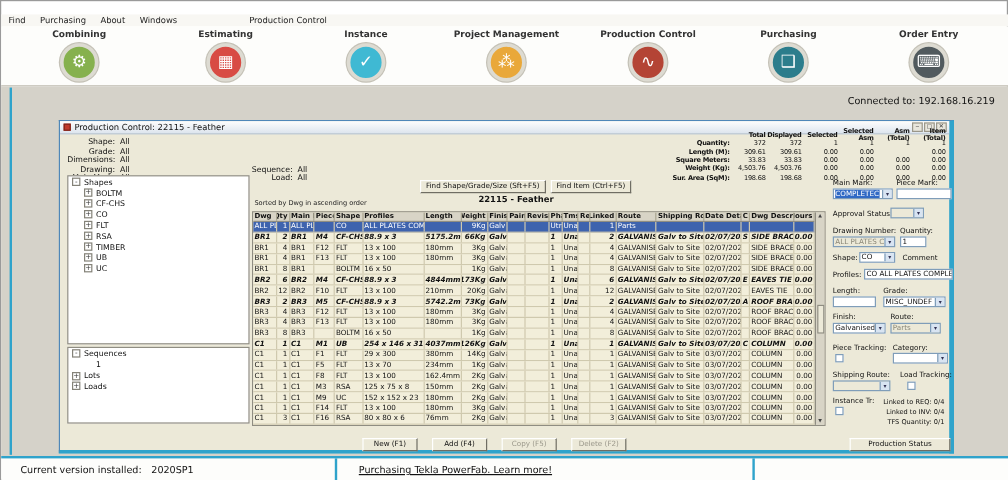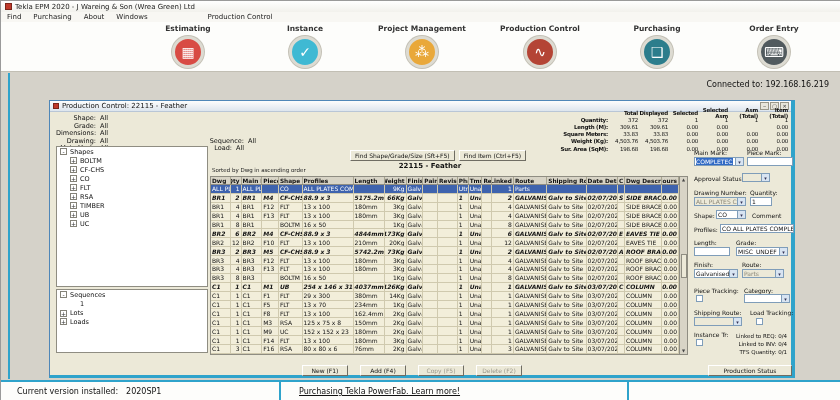--- a/index.html
+++ b/index.html
@@ -94,34 +94,34 @@
   #statusbar .cell1 { width:280px; padding-left:16px; border-right:2px solid #2fa3cb; height:100%; display:flex; align-items:center; }
   #statusbar .cell2 { width:348px; padding-left:18px; border-right:2px solid #2fa3cb; height:100%; display:flex; align-items:center; }
   #promo-link { text-decoration:underline; color:#111; }
   #version-num { margin-left:8px; }
 </style>
 </head>
 <body>
 
 <div id="app">
 
-  <div class="abs" id="titlebar">
-    <span id="title-icon"></span>
-    <span>Tekla EPM 2020 - J Wareing &amp; Son (Wrea Green) Ltd</span>
-  </div>
 
   <div class="abs" id="menubar">
       <span class="menu-item">Find</span>
       <span class="menu-item">Purchasing</span>
       <span class="menu-item">About</span>
       <span class="menu-item">Windows</span>
       <span class="menu-item gap">Production Control</span>
     </div>
 
   <div class="abs" id="ribbon">
+      <div class="module" style="left: 10px;">
+        <div class="mlabel">Combining</div>
+        <div class="mcircle" style="background: rgb(134, 177, 78);">⚙</div>
+      </div>
       <div class="module" style="left: 132px;">
         <div class="mlabel">Estimating</div>
         <div class="mcircle" style="background: rgb(216, 75, 68);">▦</div>
       </div>
       <div class="module" style="left: 249px;">
         <div class="mlabel">Instance</div>
         <div class="mcircle" style="background: rgb(63, 185, 211);">✓</div>
       </div>
       <div class="module" style="left: 366px;">
         <div class="mlabel">Project Management</div>
@@ -159,21 +159,21 @@
 
     <div id="filters-col1">
         <div class="flt-row" style="left: 6px; top: 13px;"><span class="flt-label">Shape:</span><span class="flt-val">All</span></div>
         <div class="flt-row" style="left: 6px; top: 20.6px;"><span class="flt-label">Grade:</span><span class="flt-val">All</span></div>
         <div class="flt-row" style="left: 6px; top: 28.2px;"><span class="flt-label">Dimensions:</span><span class="flt-val">All</span></div>
         <div class="flt-row" style="left: 6px; top: 35.8px;"><span class="flt-label">Drawing:</span><span class="flt-val">All</span></div>
         <div class="flt-row" style="left: 6px; top: 43.4px;"><span class="flt-label">Main Mark:</span><span class="flt-val">All</span></div>
       </div>
     <div id="filters-col2">
         <div class="flt-row" style="left: 150px; top: 35.8px;"><span class="flt-label2">Sequence:</span><span class="flt-val">All</span></div>
-        <div class="flt-row" style="left: 138px; top: 43.4px;"><span class="flt-label2">Load:</span><span class="flt-val">All</span></div>
+        <div class="flt-row" style="left: 150px; top: 43.4px;"><span class="flt-label2">Load:</span><span class="flt-val">All</span></div>
       </div>
 
     <div class="treebox" id="treebox-top">
         <div class="tree-item" style="padding-left: 3px;">
           <span class="twisty">-</span>
           <span>Shapes</span>
         </div>
         <div class="tree-item" style="padding-left: 13px;">
           <span class="twisty">+</span>
           <span>BOLTM</span>

